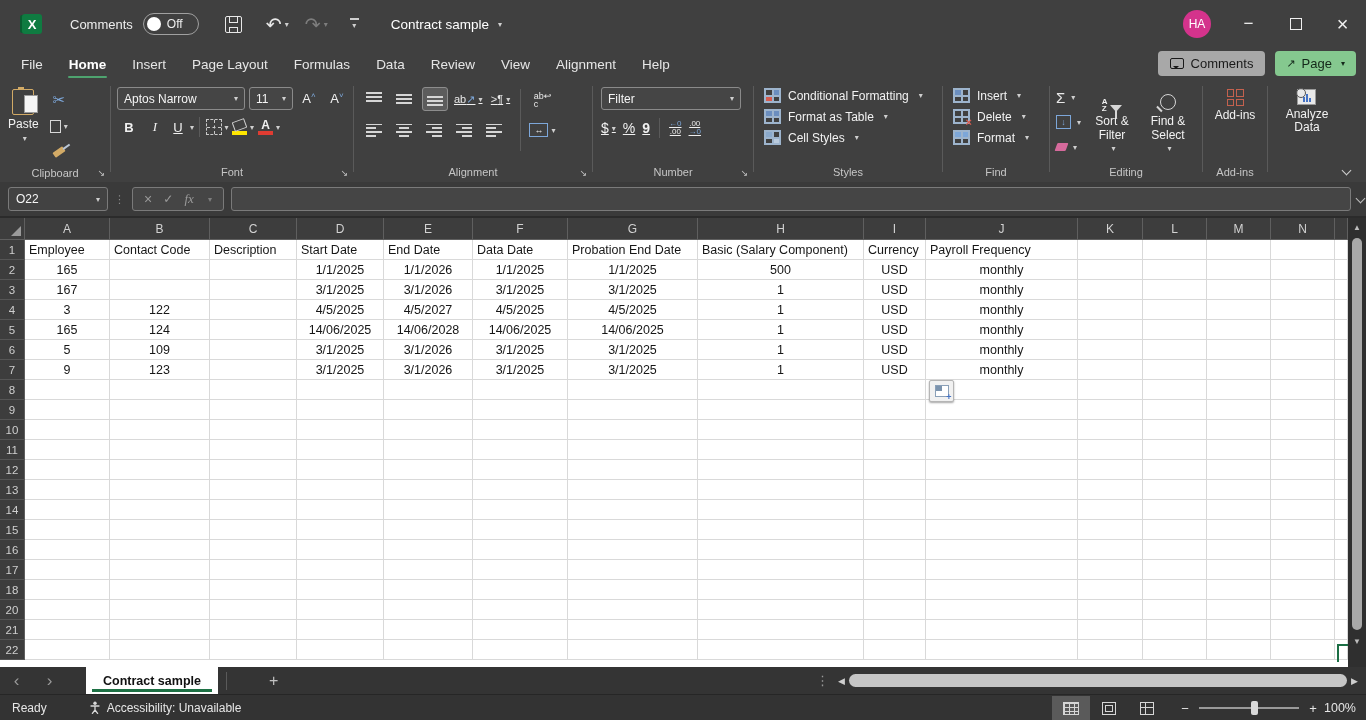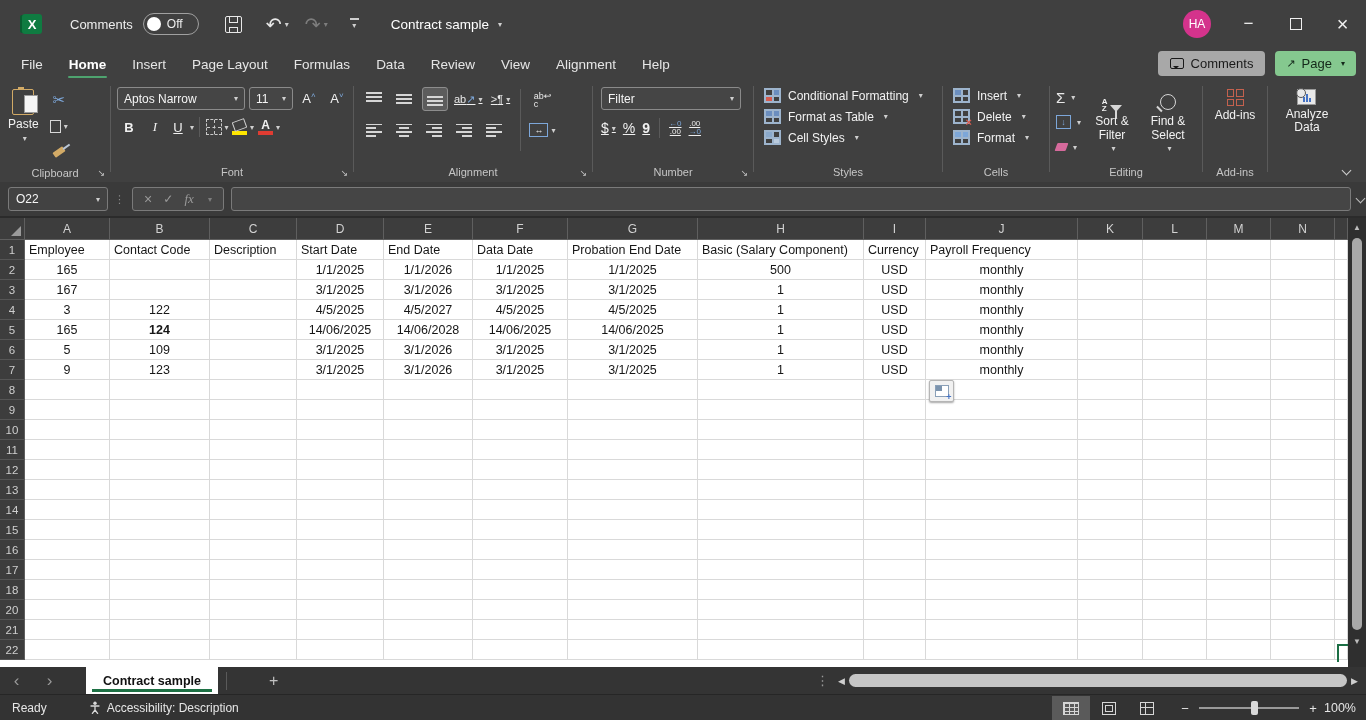--- a/index.html
+++ b/index.html
@@ -566,21 +566,21 @@
               <i></i>
               <i></i>
               <i></i>
               <i></i>
             </span>
             <span>Format</span>
             <span class="dd"></span>
           </div>
       </div>
       <div class="glabel">
-          <span>Cells</span>
+          <span>Find</span>
         </div>
     </div>
     <i class="vdiv"></i>
 
     <div class="rgroup g-edit">
       <div class="gcontent">
         <div class="ecol">
           <span class="emini">
               <span class="sigma">Σ</span>
               <span class="dd"></span>
@@ -755,21 +755,21 @@
           <div class="cell" style="width: 152px;">monthly</div>
           <div class="cell" style="width: 65px;"></div>
           <div class="cell" style="width: 64px;"></div>
           <div class="cell" style="width: 64px;"></div>
           <div class="cell" style="width: 64px;"></div>
           <div class="cell" style="width: 13px;"></div>
         </div>
         <div class="grow">
           <div class="rowh">5</div>
           <div class="cell" style="width: 85px;">165</div>
-          <div class="cell" style="width: 100px; font-weight: bold;">124</div>
+          <div class="cell" style="width: 100px;">124</div>
           <div class="cell" style="width: 87px;"></div>
           <div class="cell" style="width: 87px;">14/06/2025</div>
           <div class="cell" style="width: 89px;">14/06/2028</div>
           <div class="cell" style="width: 95px;">14/06/2025</div>
           <div class="cell" style="width: 130px;">14/06/2025</div>
           <div class="cell" style="width: 166px;">1</div>
           <div class="cell" style="width: 62px;">USD</div>
           <div class="cell" style="width: 152px;">monthly</div>
           <div class="cell" style="width: 65px;"></div>
           <div class="cell" style="width: 64px;"></div>
@@ -1093,21 +1093,21 @@
     </div>
   </div>
 
   <div class="statusbar">
     <span class="ready">Ready</span>
     <span class="acc">
       <svg class="personsvg" width="12" height="13" viewBox="0 0 12 13">
           <circle cx="6" cy="2.3" r="1.7" fill="#d8d8d8"></circle>
           <path d="M2 5 L10 5 M6 5 L6 9 M6 9 L3.4 12.4 M6 9 L8.6 12.4" stroke="#d8d8d8" stroke-width="1.3" fill="none" stroke-linecap="round"></path>
         </svg>
-      <span>Accessibility: Description</span>
+      <span>Accessibility: Unavailable</span>
     </span>
     <div class="sb-right">
       <span class="vw on">
           <span class="ic-normal"></span>
         </span>
       <span class="vw">
           <span class="ic-playout">
             <i></i>
           </span>
         </span>

